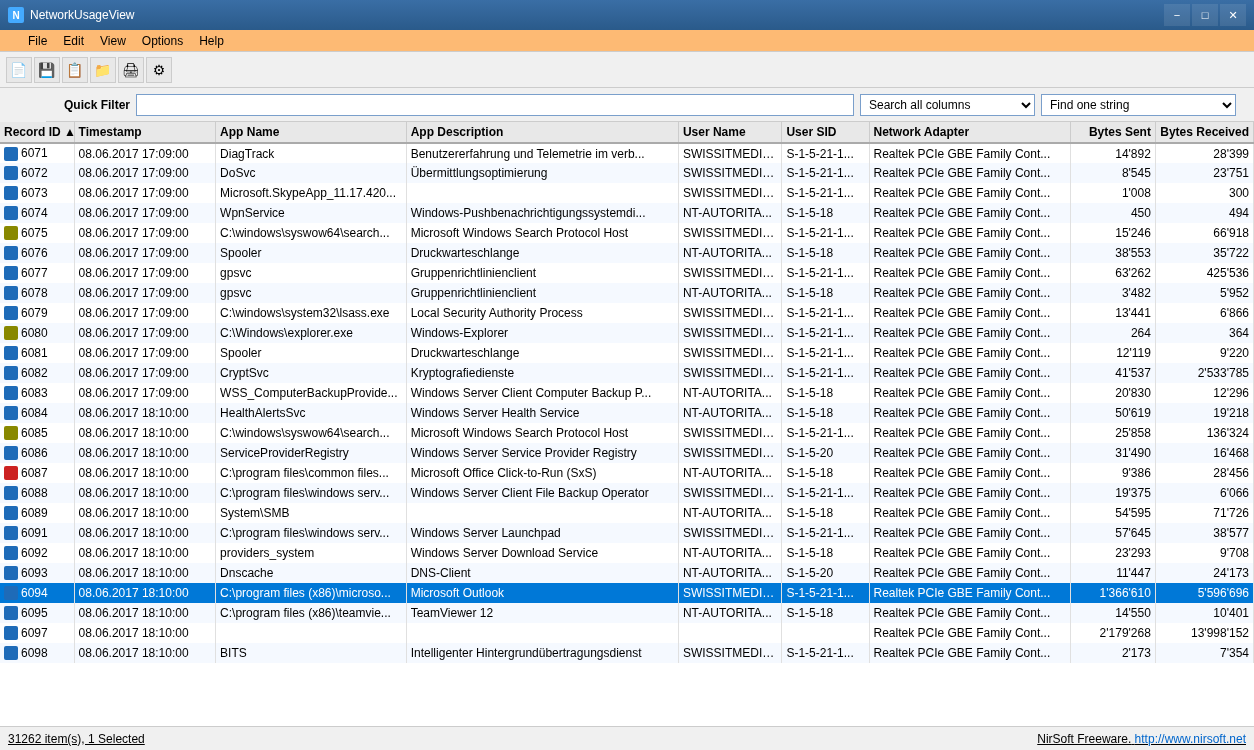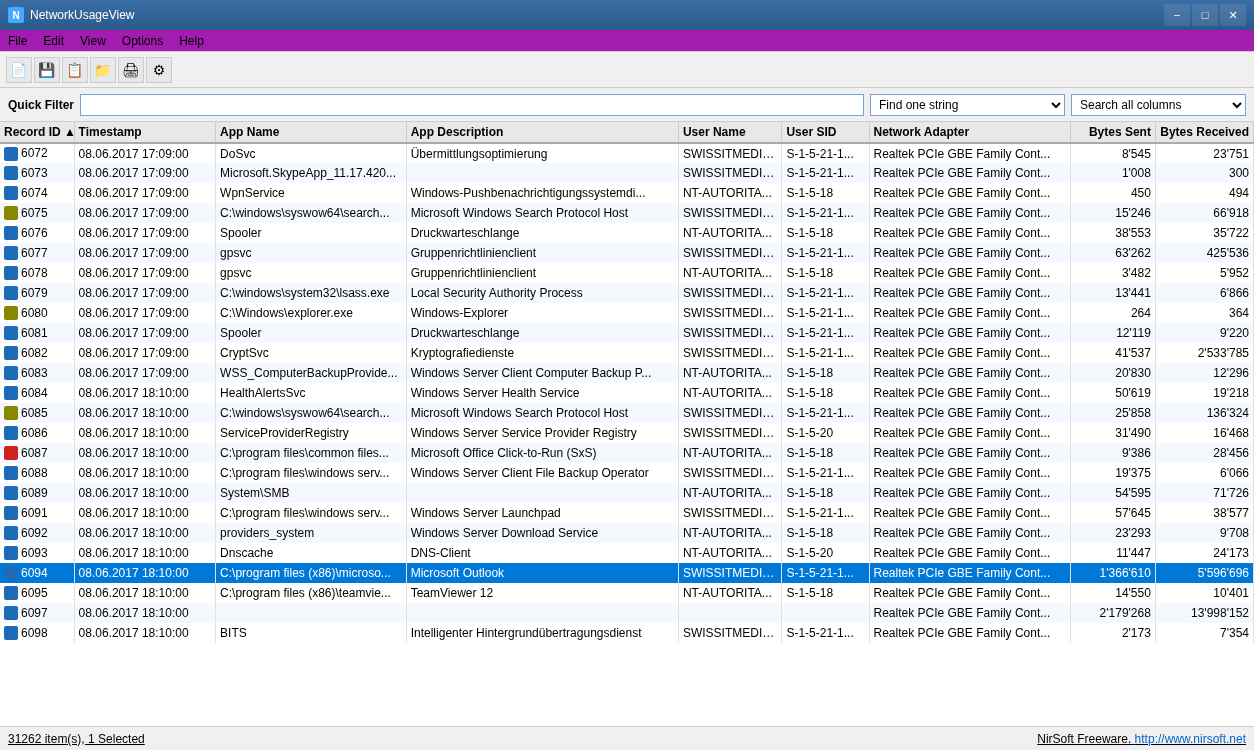--- a/index.html
+++ b/index.html
@@ -34,25 +34,25 @@
     #title-bar .win-btn {
       width: 26px; height: 22px;
       background: rgba(255,255,255,0.1);
       border: none; color: white; cursor: pointer;
       display: flex; align-items: center; justify-content: center;
       font-size: 11px;
     }
 
     
     #menu-bar {
-      background: #a21caf;
+      background: #fdba74;
       height: 22px;
       display: flex;
       align-items: center;
-      padding: 0 0;
+      padding: 0 20px;
       border-bottom: 1px solid #ccc;
     }
     .menu-item {
       padding: 2px 8px;
       cursor: pointer;
       font-size: 12px;
     }
 
     
     #toolbar {
@@ -72,23 +72,24 @@
       display: flex; align-items: center; justify-content: center;
       font-size: 14px;
     }
 
     
     #quick-filter {
       background: #f0f0f0;
       height: 34px;
       display: flex;
       align-items: center;
-      padding: 0 8px;
+      padding: 0 18px;
       gap: 6px;
       border-bottom: 1px solid #ccc;
+      margin-left: 46px;
     }
     #quick-filter label { font-size: 12px; font-weight: 600; }
     #filter-input {
       flex: 1;
       height: 22px;
       border: 1px solid #7a9fcb;
       padding: 0 4px;
       font-size: 12px;
       outline: none;
       background: white;
@@ -213,47 +214,58 @@
   <button class="tb-btn">💾</button>
   <button class="tb-btn">📋</button>
   <button class="tb-btn">📁</button>
   <button class="tb-btn">🖨</button>
   <button class="tb-btn">⚙</button>
 </div>
 
 <div id="quick-filter">
   <label>Quick Filter</label>
   <input id="filter-input" type="text" style="">
+  <select class="filter-select filter-select-wide">
+    <option>Search all columns</option>
+    <option>Search in selected column</option>
+  </select>
   <select class="filter-select filter-select-mid">
     <option>Find one string</option>
     <option>Find all strings</option>
     <option>Regular expression</option>
-  </select>
-  <select class="filter-select filter-select-wide">
-    <option>Search all columns</option>
-    <option>Search in selected column</option>
   </select>
 </div>
 
 <div id="table-container">
   <table>
     <thead>
       <tr>
         <th class="col-record">Record ID ▲</th>
         <th class="col-timestamp">Timestamp</th>
         <th class="col-appname">App Name</th>
         <th class="col-appdesc">App Description</th>
         <th class="col-username">User Name</th>
         <th class="col-usersid">User SID</th>
         <th class="col-netadapter">Network Adapter</th>
         <th class="col-sent">Bytes Sent</th>
         <th class="col-received">Bytes Received</th>
       </tr>
     </thead>
     <tbody id="table-body">
+    <tr>
+          <td class="col-record"><span class="row-icon" style="background:#1e6bb8;display:inline-block;width:14px;height:14px;border-radius:2px;margin-right:3px;vertical-align:middle;"></span>6071</td>
+          <td class="col-timestamp">08.06.2017 17:09:00</td>
+          <td class="col-appname">DiagTrack</td>
+          <td class="col-appdesc">Benutzererfahrung und Telemetrie im verb...</td>
+          <td class="col-username">SWISSITMEDIA...</td>
+          <td class="col-usersid">S-1-5-21-1...</td>
+          <td class="col-netadapter">Realtek PCIe GBE Family Cont...</td>
+          <td class="col-sent">14'892</td>
+          <td class="col-received">28'399</td>
+        </tr>
         <tr>
           <td class="col-record"><span class="row-icon" style="background:#1e6bb8;display:inline-block;width:14px;height:14px;border-radius:2px;margin-right:3px;vertical-align:middle;"></span>6072</td>
           <td class="col-timestamp">08.06.2017 17:09:00</td>
           <td class="col-appname">DoSvc</td>
           <td class="col-appdesc">Übermittlungsoptimierung</td>
           <td class="col-username">SWISSITMEDIA...</td>
           <td class="col-usersid">S-1-5-21-1...</td>
           <td class="col-netadapter">Realtek PCIe GBE Family Cont...</td>
           <td class="col-sent">8'545</td>
           <td class="col-received">23'751</td>

